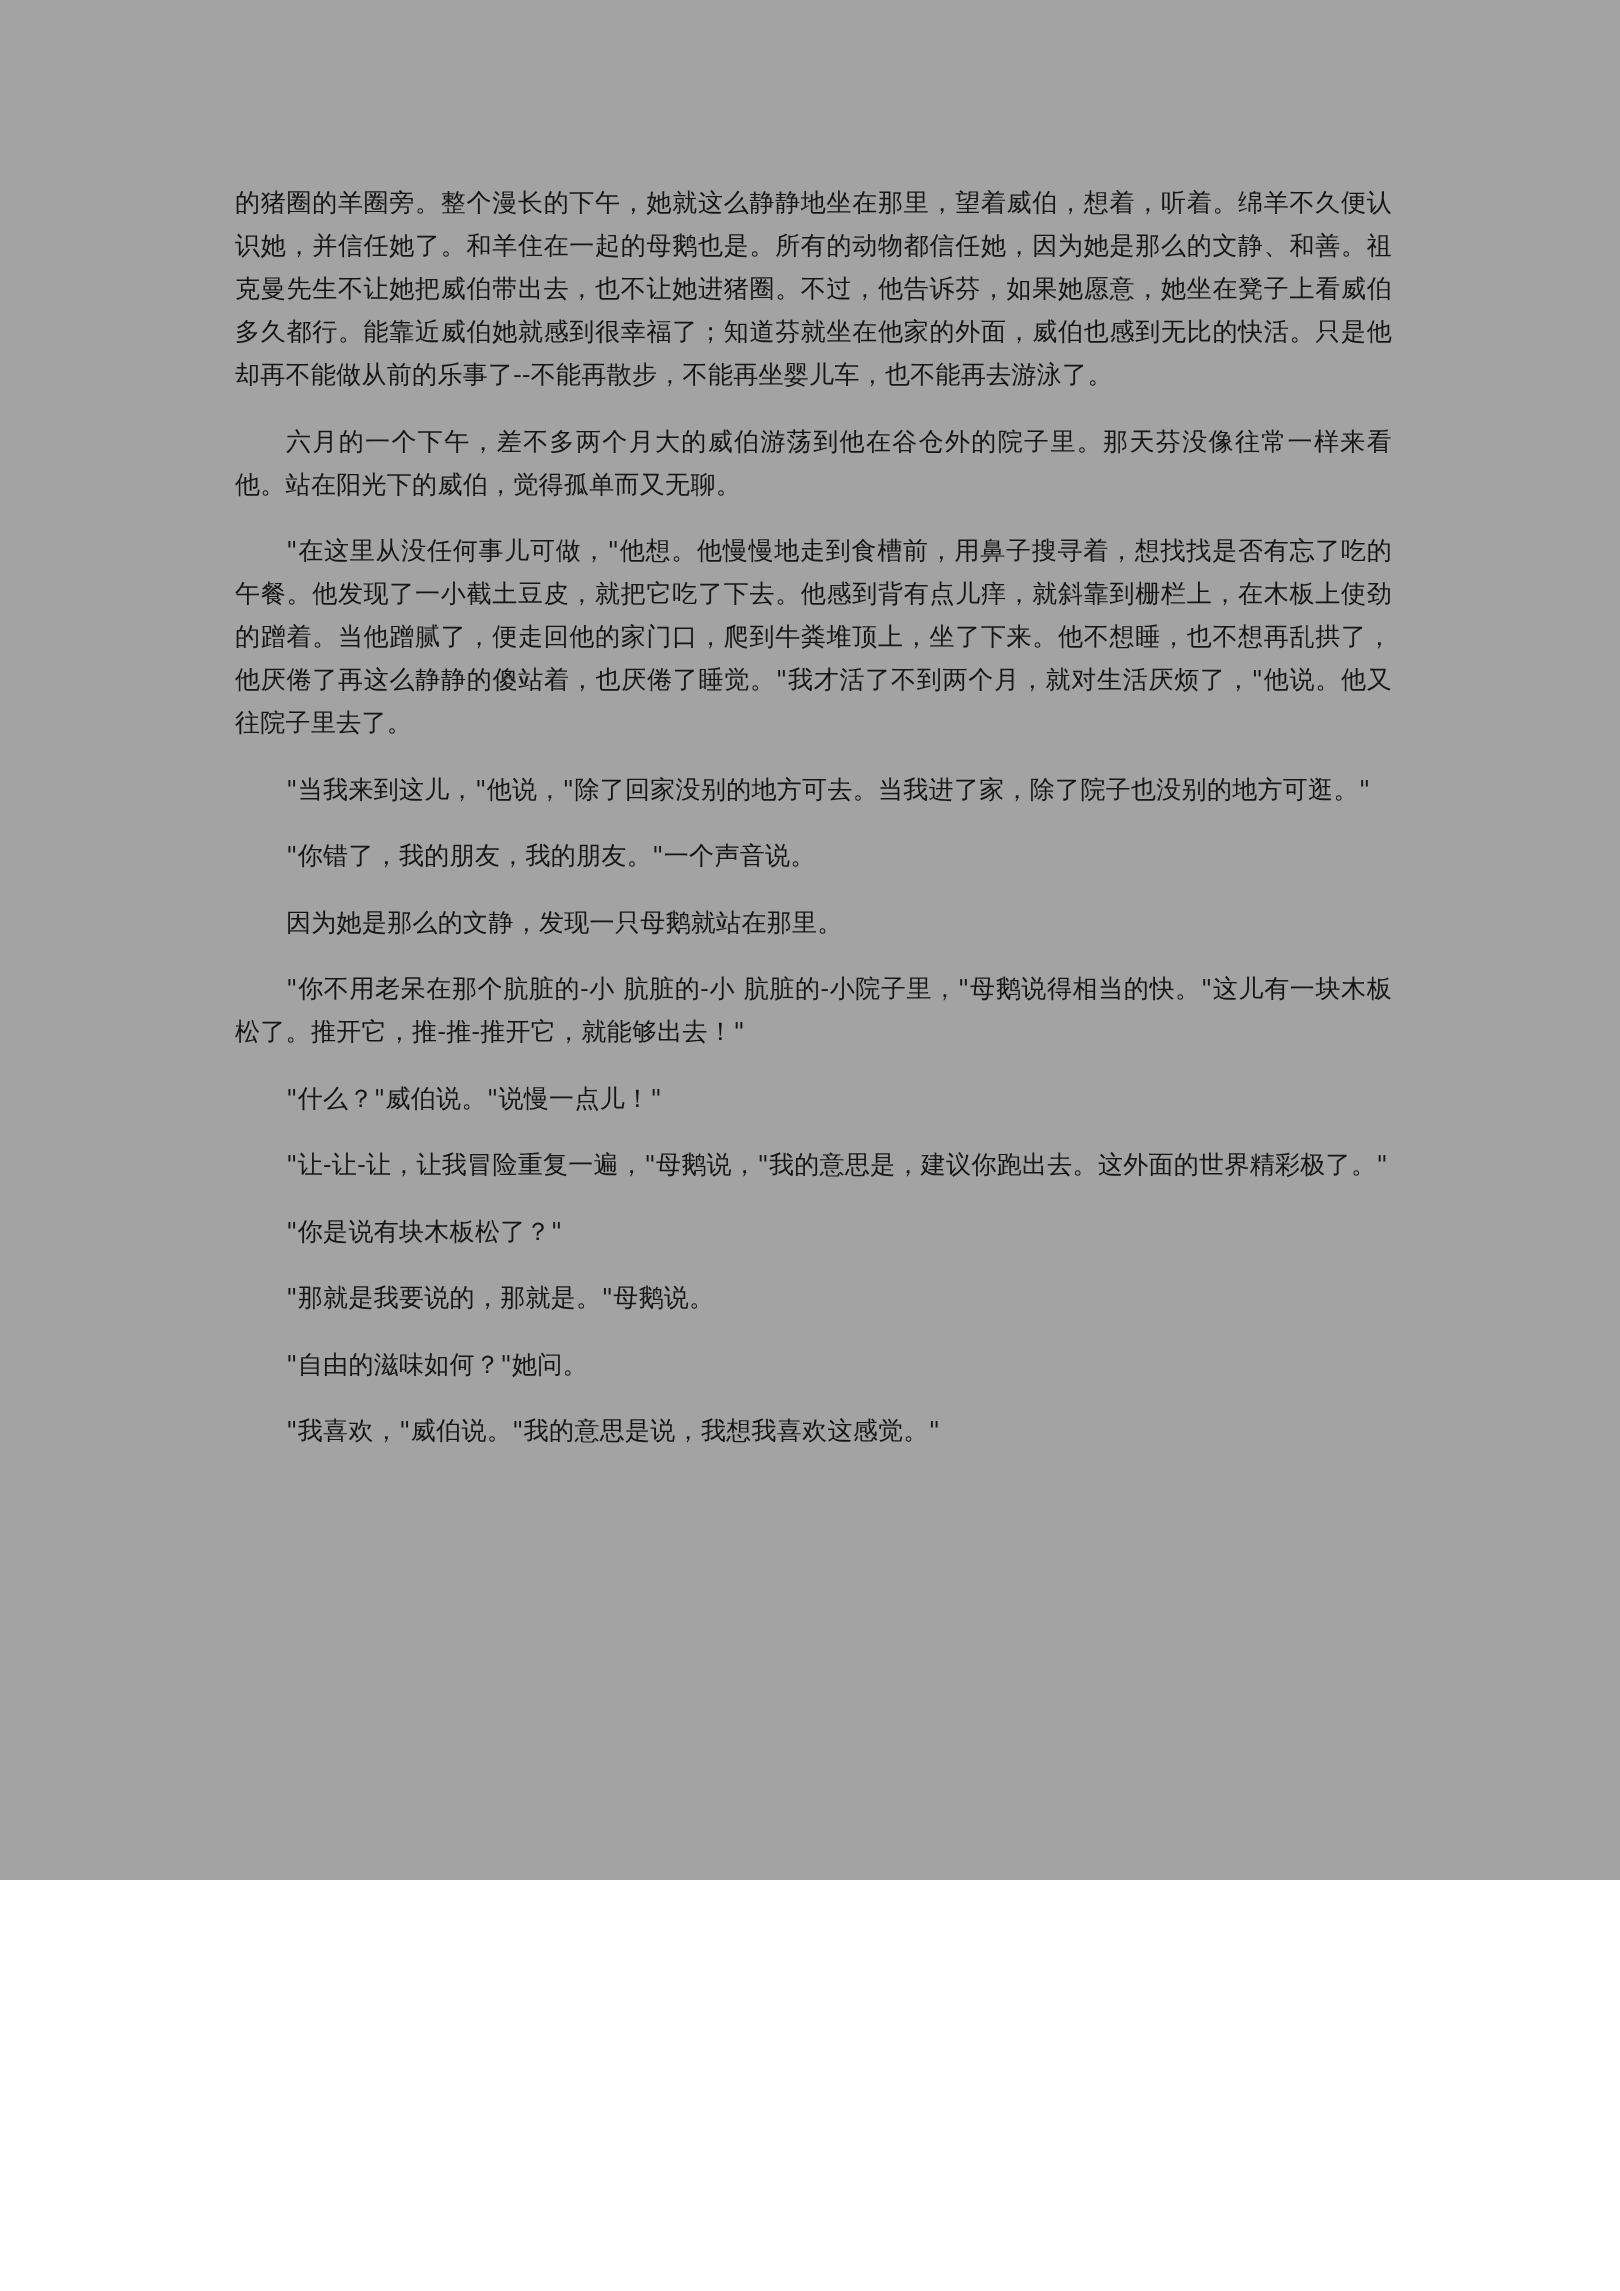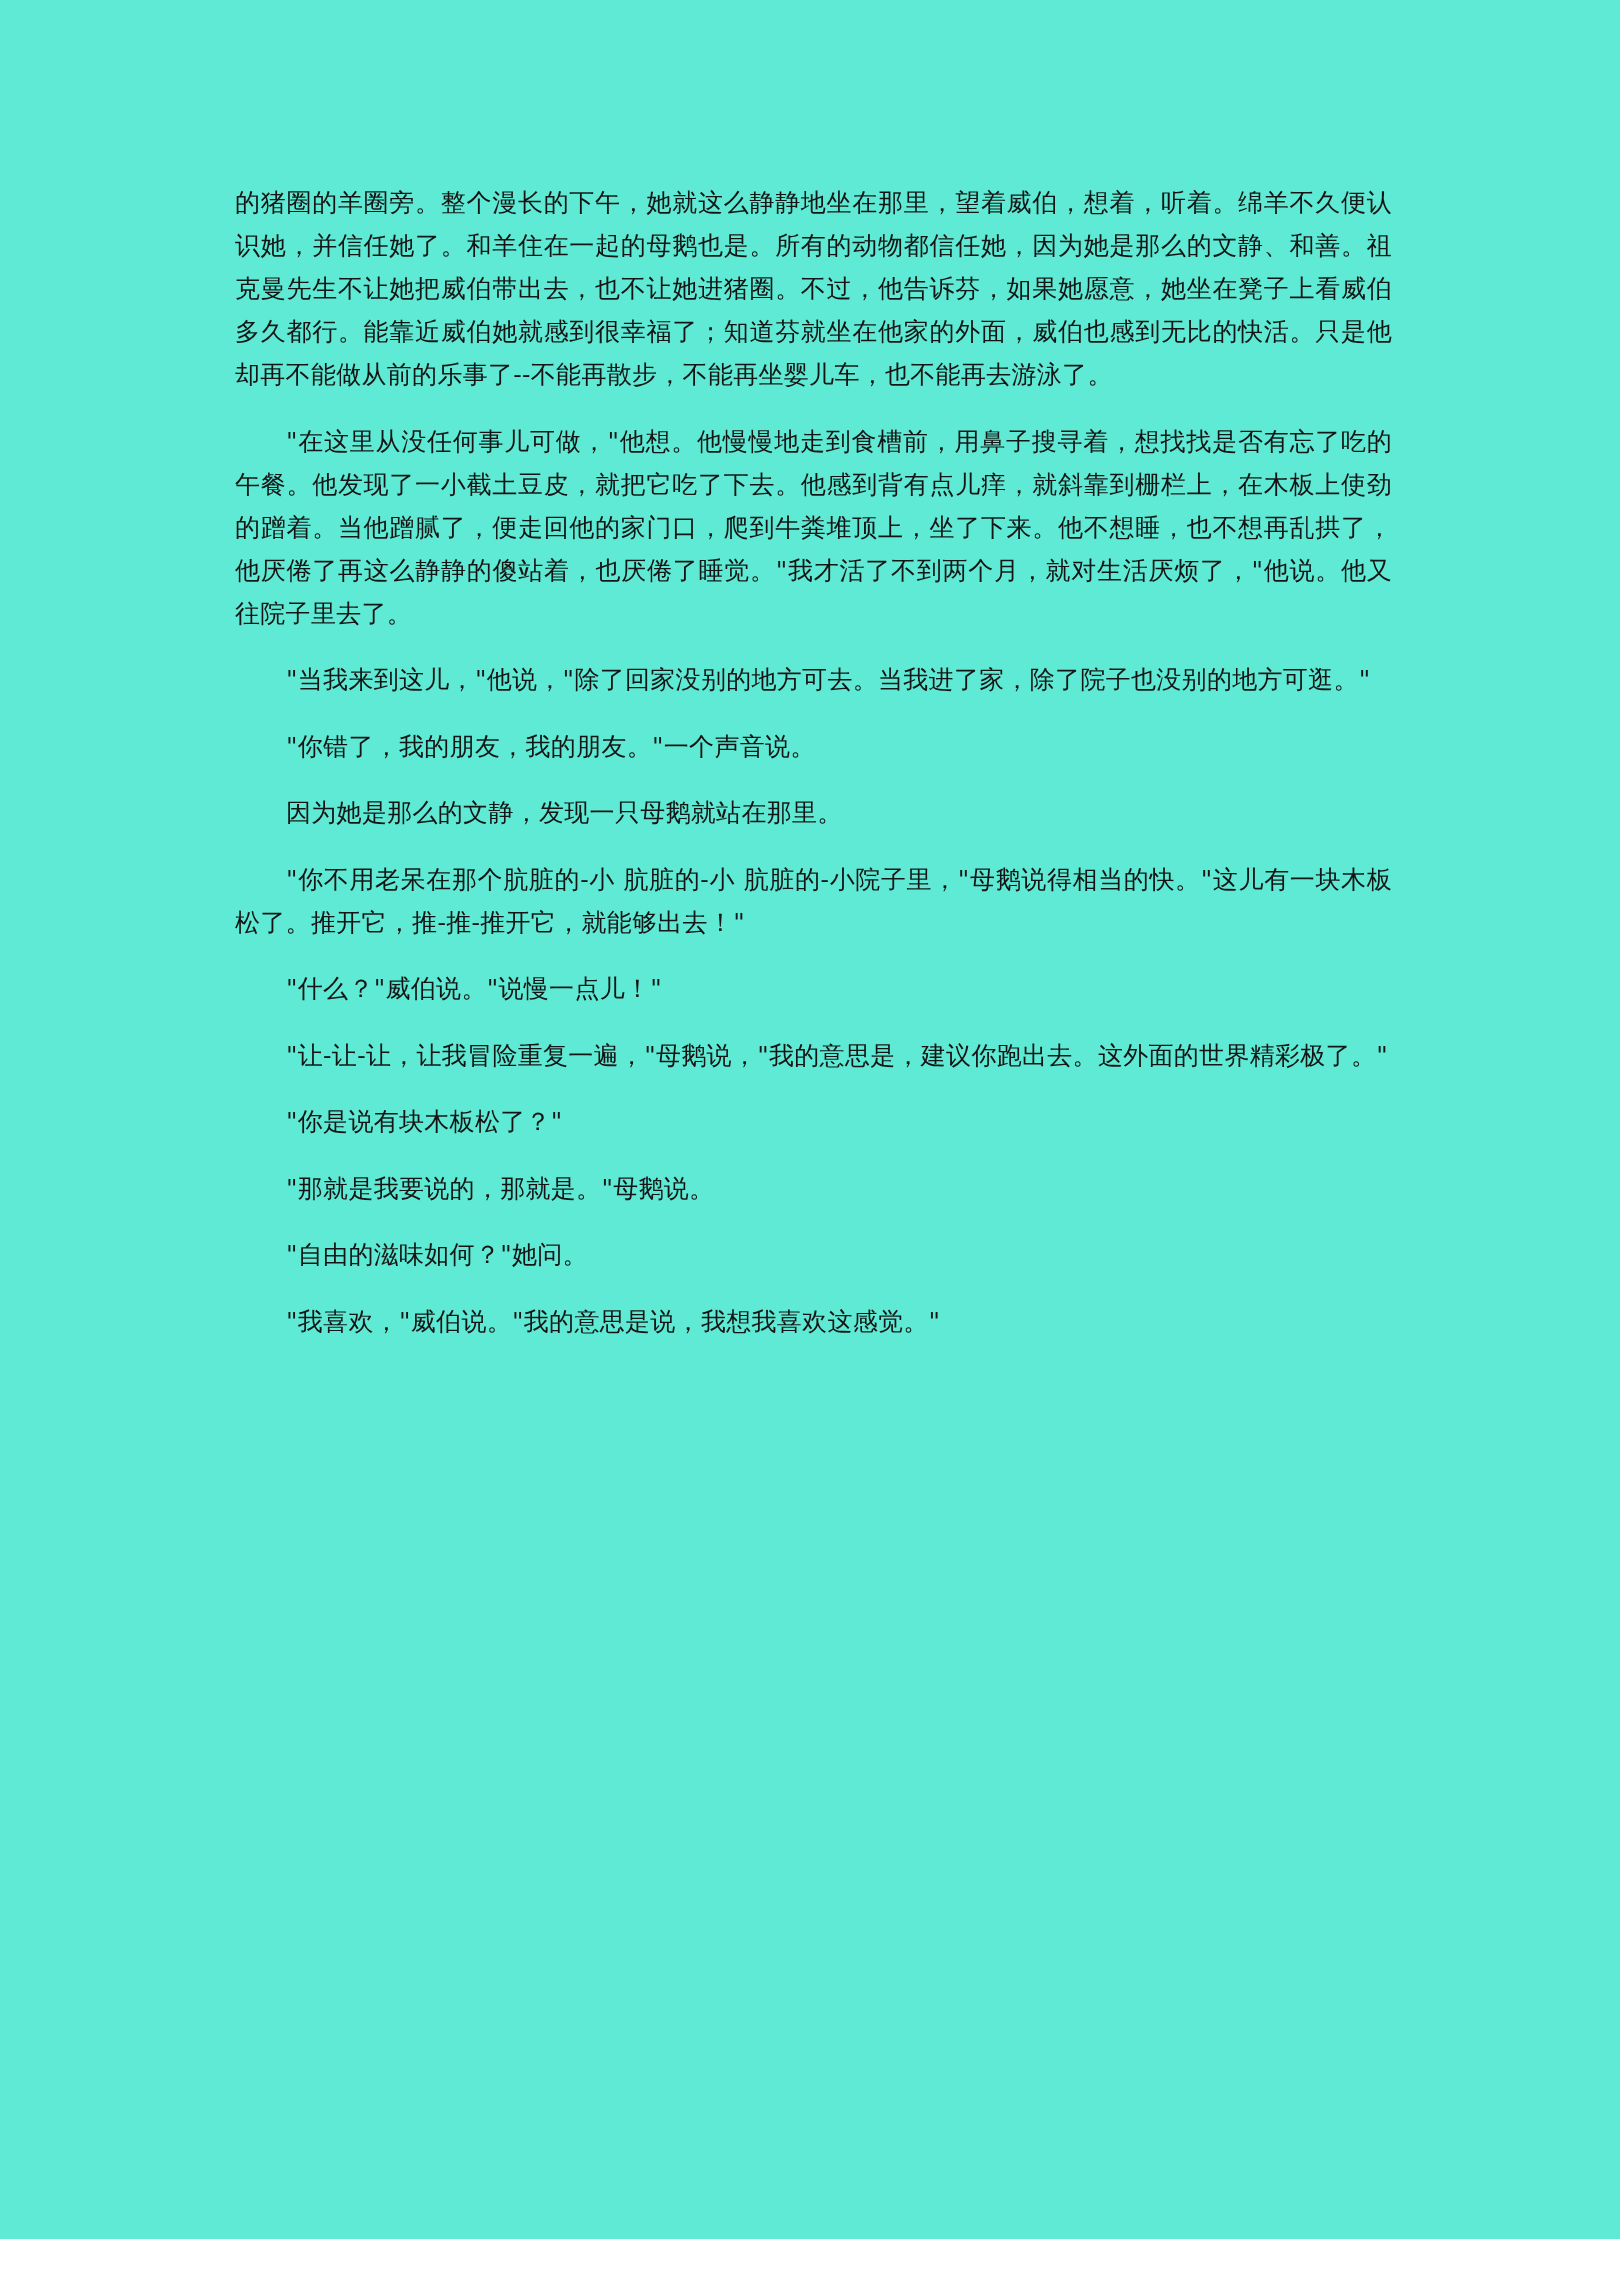--- a/index.html
+++ b/index.html
@@ -2,22 +2,22 @@
 <html><head>
 <meta charset="utf-8">
 <style>
   html, body {
     margin: 0;
     padding: 0;
     background: #ffffff;
   }
   .page {
     width: 1620px;
-    height: 2239px;
-    background: #5eead4;
+    height: 1880px;
+    background: #a3a3a3;
     position: relative;
     box-sizing: border-box;
     overflow: hidden;
   }
   .text-column {
     position: absolute;
     left: 235px;
     top: 181px;
     width: 1157px;
   }
@@ -37,20 +37,21 @@
   .para.first {
     text-indent: 0;
   }
 </style>
 </head>
 <body>
 
 <div class="page">
   <div class="text-column">
     <p class="para first">的猪圈的羊圈旁。整个漫长的下午，她就这么静静地坐在那里，望着威伯，想着，听着。绵羊不久便认识她，并信任她了。和羊住在一起的母鹅也是。所有的动物都信任她，因为她是那么的文静、和善。祖克曼先生不让她把威伯带出去，也不让她进猪圈。不过，他告诉芬，如果她愿意，她坐在凳子上看威伯多久都行。能靠近威伯她就感到很幸福了；知道芬就坐在他家的外面，威伯也感到无比的快活。只是他却再不能做从前的乐事了--不能再散步，不能再坐婴儿车，也不能再去游泳了。</p>
+    <p class="para indent">六月的一个下午，差不多两个月大的威伯游荡到他在谷仓外的院子里。那天芬没像往常一样来看他。站在阳光下的威伯，觉得孤单而又无聊。</p>
     <p class="para indent">"在这里从没任何事儿可做，"他想。他慢慢地走到食槽前，用鼻子搜寻着，想找找是否有忘了吃的午餐。他发现了一小截土豆皮，就把它吃了下去。他感到背有点儿痒，就斜靠到栅栏上，在木板上使劲的蹭着。当他蹭腻了，便走回他的家门口，爬到牛粪堆顶上，坐了下来。他不想睡，也不想再乱拱了，他厌倦了再这么静静的傻站着，也厌倦了睡觉。"我才活了不到两个月，就对生活厌烦了，"他说。他又往院子里去了。</p>
     <p class="para indent">"当我来到这儿，"他说，"除了回家没别的地方可去。当我进了家，除了院子也没别的地方可逛。"</p>
     <p class="para indent">"你错了，我的朋友，我的朋友。"一个声音说。</p>
     <p class="para indent">因为她是那么的文静，发现一只母鹅就站在那里。</p>
     <p class="para indent">"你不用老呆在那个肮脏的-小 肮脏的-小 肮脏的-小院子里，"母鹅说得相当的快。"这儿有一块木板松了。推开它，推-推-推开它，就能够出去！"</p>
     <p class="para indent">"什么？"威伯说。"说慢一点儿！"</p>
     <p class="para indent">"让-让-让，让我冒险重复一遍，"母鹅说，"我的意思是，建议你跑出去。这外面的世界精彩极了。"</p>
     <p class="para indent">"你是说有块木板松了？"</p>
     <p class="para indent">"那就是我要说的，那就是。"母鹅说。</p>
     <p class="para indent">"自由的滋味如何？"她问。</p>

